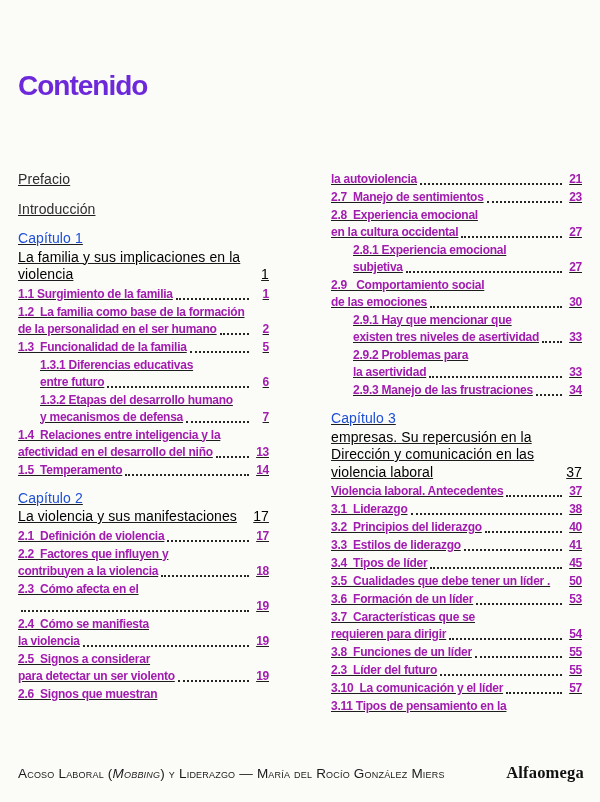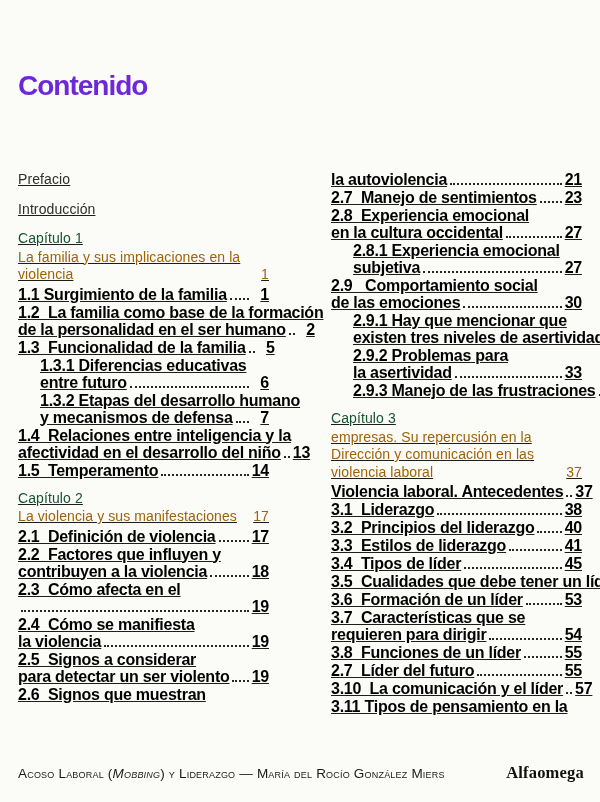--- a/index.html
+++ b/index.html
@@ -17,29 +17,29 @@
     position:absolute;left:18px;top:171px;width:564px;
     display:flex;gap:62px;align-items:flex-start;text-decoration:underline;
   }
   .col{width:251px;flex:0 0 251px;}
   .block{margin:0 0 1px 0;}
   .heading{
     font-size:14px;font-weight:400;color:#2e2e2e;
     margin-bottom:12px;letter-spacing:0.1px;
   }
   .chapter{
-    font-size:14px;font-weight:400;color:#14532d;
+    font-size:14px;font-weight:400;color:#1d4ed8;
     margin-top:11px;letter-spacing:0.1px;
   }
   .chapterTitle{
-    font-size:14px;font-weight:400;color:#a16207;
+    font-size:14px;font-weight:400;color:#000000;
     margin-bottom:2px;letter-spacing:0.1px;
   }
   .item,.subitem{
-    font-size:16px;font-weight:700;color:#000000;letter-spacing:-0.25px;
+    font-size:12px;font-weight:700;color:#a21caf;letter-spacing:-0.25px;
   }
   .subitem .line{padding-left:22px;}
   .line{display:flex;align-items:baseline;line-height:17px;}
   .heading .line,.chapter .line,.chapterTitle .line{line-height:17.5px;}
   .txt{white-space:pre;flex-shrink:0;}
   .dots{
     flex:1 1 auto;min-width:6px;align-self:flex-end;
     border-bottom:2px dotted #262626;margin:0 3px 3px 3px;
   }
   .spacer{flex:1 1 auto;}
@@ -369,21 +369,21 @@
         </div>
         <div class="block item">
           <div class="line">
             <span class="txt">3.8  Funciones de un líder</span>
             <span class="dots"></span>
             <span class="pg">55</span>
           </div>
         </div>
         <div class="block item">
           <div class="line">
-            <span class="txt">2.7  Líder del futuro</span>
+            <span class="txt">2.3  Líder del futuro</span>
             <span class="dots"></span>
             <span class="pg">55</span>
           </div>
         </div>
         <div class="block item">
           <div class="line">
             <span class="txt">3.10  La comunicación y el líder</span>
             <span class="dots"></span>
             <span class="pg">57</span>
           </div>

